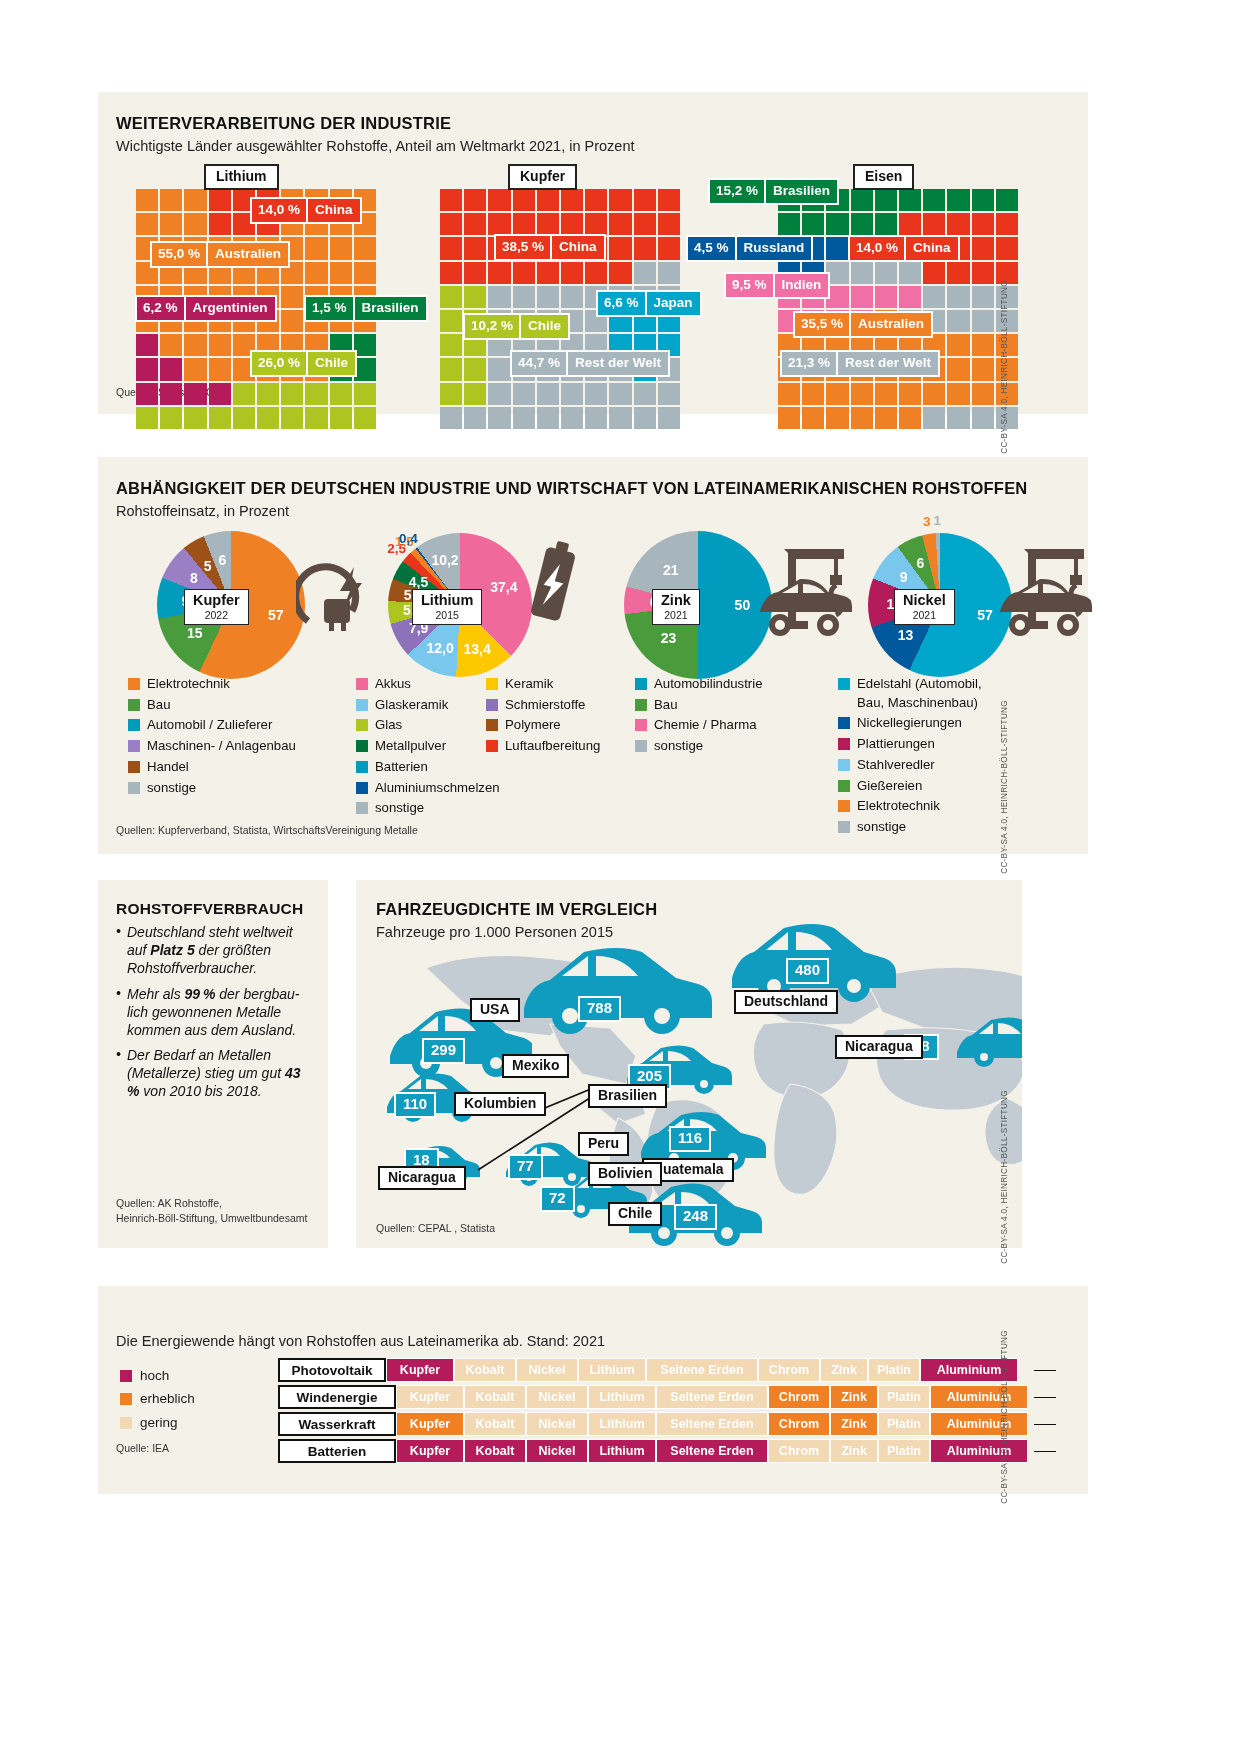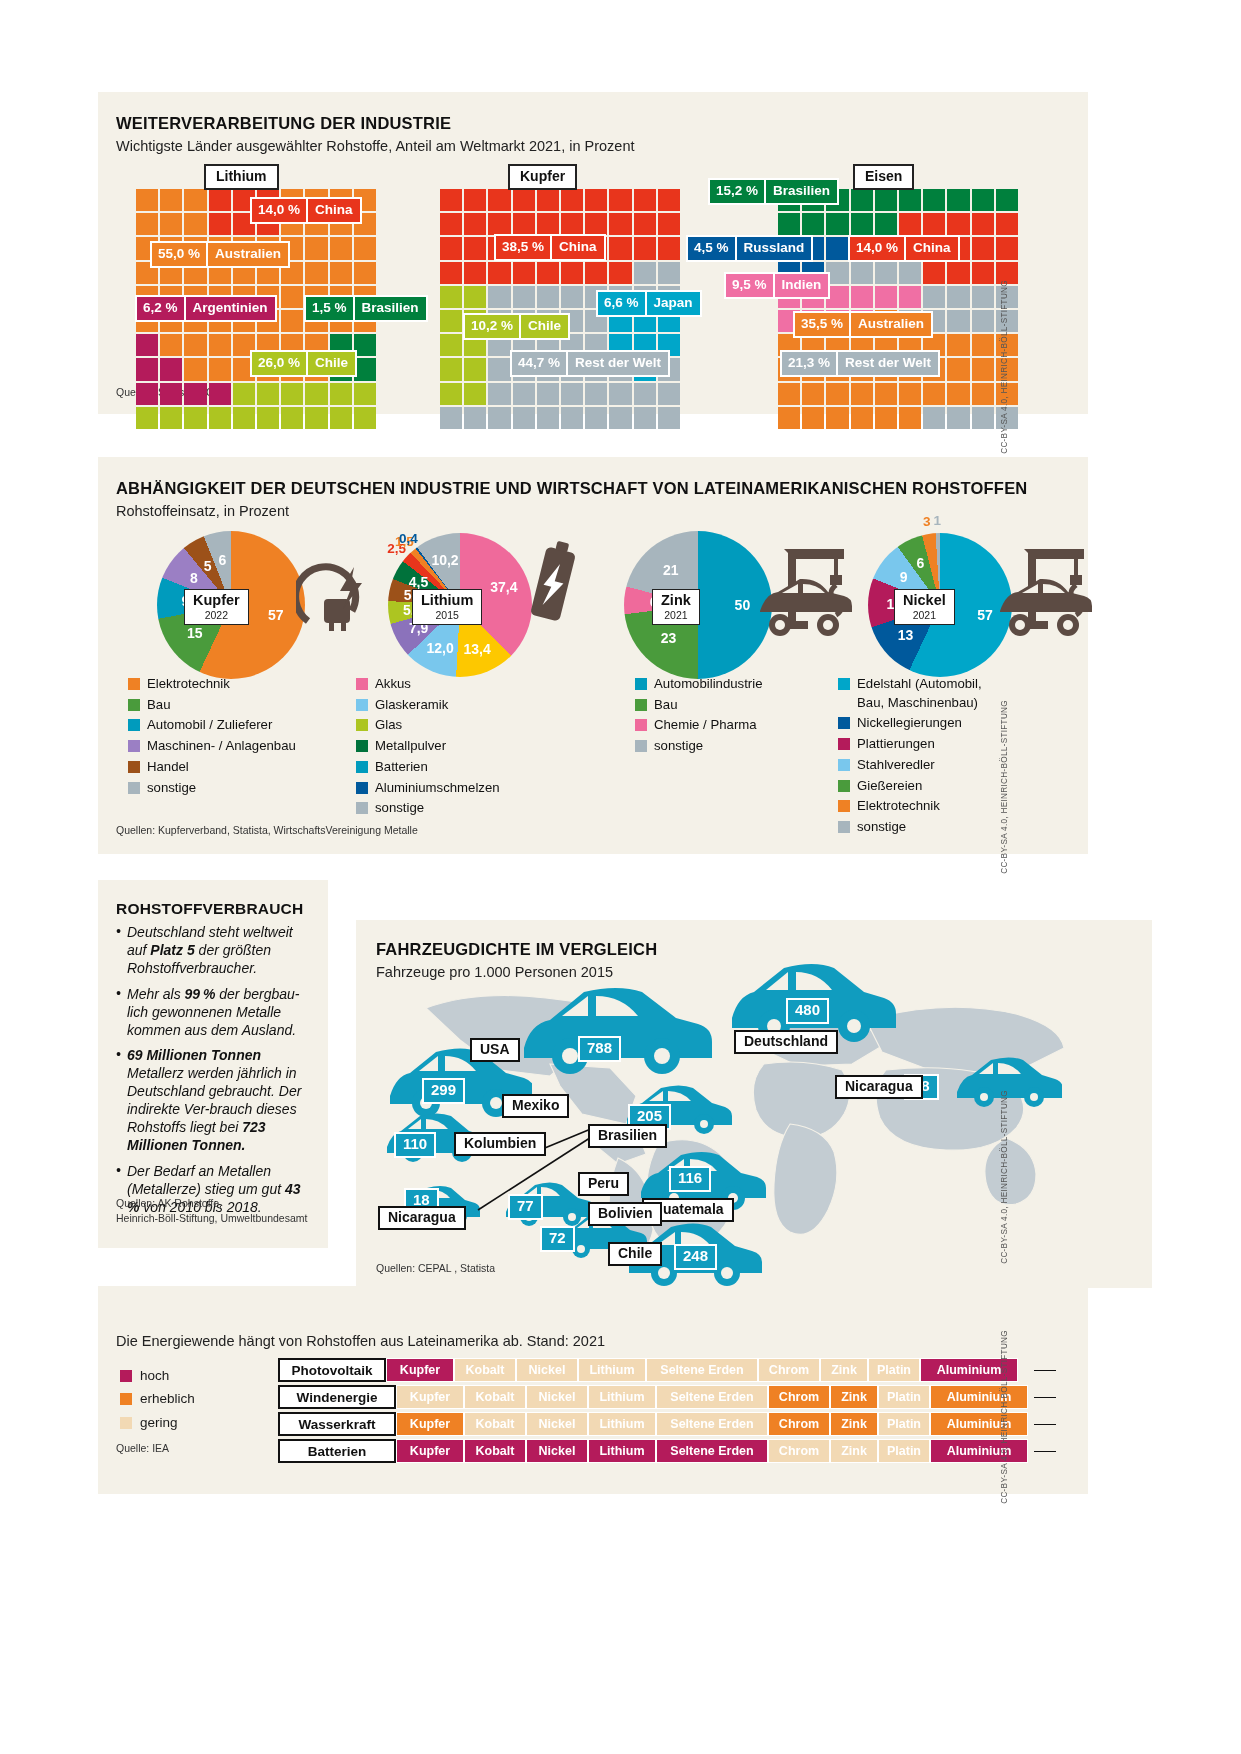--- a/index.html
+++ b/index.html
@@ -653,20 +653,38 @@
       </div>
       <div class="li">
         <span class="sw" style="background: rgb(0, 89, 156);"></span>
         <span class="tx">Aluminiumschmelzen</span>
       </div>
       <div class="li">
         <span class="sw" style="background: rgb(167, 181, 189);"></span>
         <span class="tx">sonstige</span>
       </div>
     </div>
+  <div class="legend" id="leg1b" style="left:388px; top:218px; width:140px;">
+      <div class="li">
+        <span class="sw" style="background: rgb(253, 200, 0);"></span>
+        <span class="tx">Keramik</span>
+      </div>
+      <div class="li">
+        <span class="sw" style="background: rgb(139, 114, 187);"></span>
+        <span class="tx">Schmierstoffe</span>
+      </div>
+      <div class="li">
+        <span class="sw" style="background: rgb(156, 81, 25);"></span>
+        <span class="tx">Polymere</span>
+      </div>
+      <div class="li">
+        <span class="sw" style="background: rgb(232, 53, 28);"></span>
+        <span class="tx">Luftaufbereitung</span>
+      </div>
+    </div>
   <div class="legend" id="leg2" style="left:537px; top:218px; width:190px;">
       <div class="li">
         <span class="sw" style="background: rgb(0, 155, 189);"></span>
         <span class="tx">Automobilindustrie</span>
       </div>
       <div class="li">
         <span class="sw" style="background: rgb(74, 155, 60);"></span>
         <span class="tx">Bau</span>
       </div>
       <div class="li">
@@ -710,28 +728,27 @@
       </div>
     </div>
 </div>
 <div class="vert-credit" style="left:1000px; top:700px;">CC-BY-SA 4.0, HEINRICH-BÖLL-STIFTUNG</div>
 
 <div class="panel" style="left:98px; top:880px; width:230px; height:368px;">
   <div class="p-title" style="position:absolute;left:18px;top:20px;font-size:15.5px;">ROHSTOFFVERBRAUCH</div>
   <ul class="bullets" id="p3b" style="position:absolute;left:18px;top:44px;width:196px;font-style:italic;">
       <li>Deutschland steht weltweit auf <b>Platz 5</b> der größten Rohstoffverbraucher.</li>
       <li>Mehr als <b>99 %</b> der bergbau-lich gewonnenen Metalle kommen aus dem Ausland.</li>
-      <li><b>69 Millionen Tonnen</b> Metallerz werden jährlich in Deutschland gebraucht. Der indirekte Ver-brauch dieses Rohstoffs liegt bei <b>723 Millionen Tonnen.</b></li>
       <li>Der Bedarf an Metallen (Metallerze) stieg um gut <b>43 %</b> von 2010 bis 2018.</li>
     </ul>
   <div class="src" id="p3src" style="position:absolute;left:18px;bottom:22px;white-space:pre-line;line-height:1.45;">Quellen: AK Rohstoffe,
 Heinrich-Böll-Stiftung, Umweltbundesamt</div>
 </div>
 
-<div class="panel map-box" style="left:356px; top:920px; width:796px; height:368px;">
+<div class="panel map-box" style="left:356px; top:880px; width:666px; height:368px;">
   <div class="p-title" style="position:absolute;left:20px;top:20px;">FAHRZEUGDICHTE IM VERGLEICH</div>
   <div class="p-sub" style="position:absolute;left:20px;top:41px;text-align:right;">Fahrzeuge pro 1.000 Personen 2015</div>
   <div class="src" style="position:absolute;left:20px;top:342px;">Quellen: CEPAL , Statista</div>
 
   <svg style="position:absolute;left:10px;top:48px;" width="712" height="290" viewBox="0 0 712 290">
     <g fill="#c3ccd2" stroke="#f4f1e8" stroke-width="1.1">
       <path d="M60 40 q50 -18 120 -10 q60 6 104 26 l-14 22 l-56 4 l-30 26 l-50 -6 l-40 -30 z"></path>
       <path d="M184 96 l60 4 l26 28 l-10 28 l-44 -10 l-22 -28 z"></path>
       <path d="M232 160 l40 6 l8 20 l-28 10 l-22 -18 z"></path>
       <path d="M252 190 q22 10 30 34 q10 30 2 48 q-8 18 -22 14 q-14 -6 -18 -34 q-4 -30 8 -62 z"></path>

